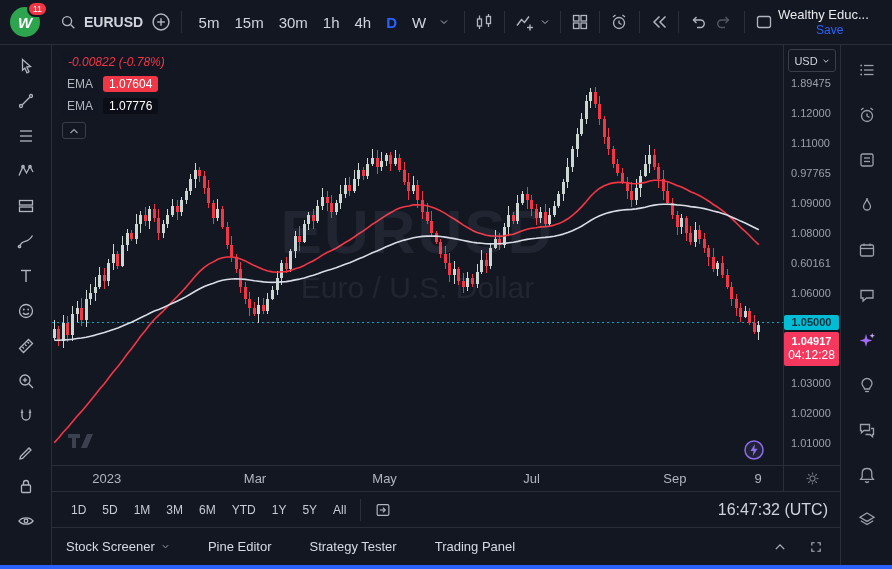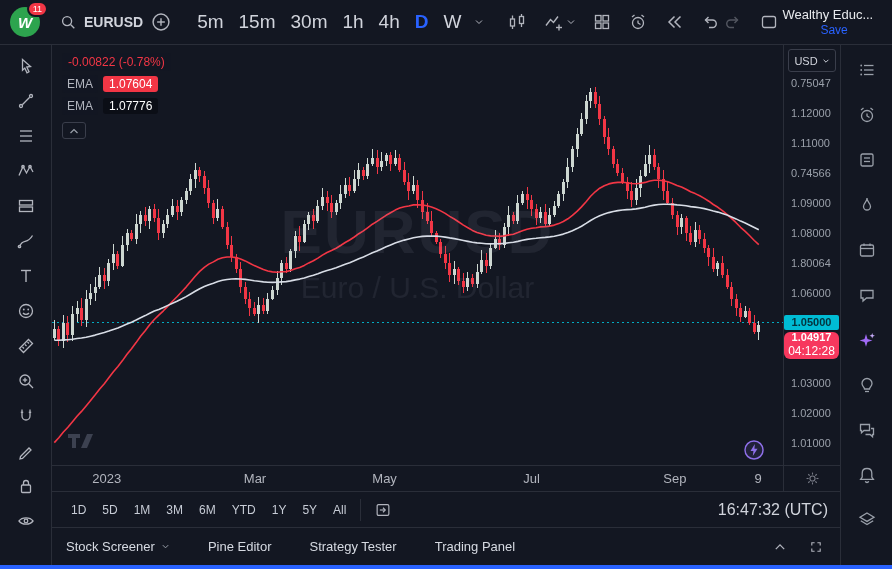--- a/index.html
+++ b/index.html
@@ -15,21 +15,21 @@
   .icon-btn.dim{opacity:.4;}
   .sep{width:1px;height:22px;background:#2a2e39;margin:0 5px;}
   .logo-wrap{position:relative;margin:0 12px 0 2px;}
   .logo{width:30px;height:30px;border-radius:50%;background:#2da44e;display:flex;align-items:center;
         justify-content:center;color:#fff;font-weight:bold;font-style:italic;font-size:15px;}
   .badge{position:absolute;top:-6px;right:-8px;background:#f23645;color:#fff;font-size:9px;
          font-weight:normal;padding:1px 4px;border-radius:8px;border:2px solid #131722;}
   .symbol-btn{display:flex;align-items:center;gap:7px;color:#d1d4dc;font-weight:bold;font-size:14px;
               background:none;border:none;cursor:pointer;padding:2px 4px;}
   .tf-group{display:flex;align-items:center;gap:1px;margin:0 2px;}
-  .tf-btn{padding:3px 7px;font-size:19px;color:#d1d4dc;border-radius:4px;background:none;border:none;cursor:pointer;}
+  .tf-btn{padding:3px 7px;font-size:15px;color:#d1d4dc;border-radius:4px;background:none;border:none;cursor:pointer;}
   .tf-btn.active{color:#2962ff;font-weight:bold;}
   .title-block{margin-left:auto;display:flex;flex-direction:column;align-items:flex-start;
                line-height:1.2;padding-right:2px;min-width:104px;}
   .acct{font-size:13px;color:#e8eaed;white-space:nowrap;}
   .save{font-size:12px;color:#2962ff;margin-left:38px;cursor:pointer;}
   
   .main{flex:1;display:flex;min-height:0;}
   .left-toolbar{width:52px;border-right:1px solid #2a2e39;display:flex;flex-direction:column;
                 align-items:center;padding-top:5px;gap:3px;box-sizing:border-box;}
   .tool{width:32px;height:32px;display:flex;align-items:center;justify-content:center;color:#b2b5be;
@@ -45,21 +45,21 @@
   .price-axis{width:57px;border-left:1px solid #2a2e39;position:relative;box-sizing:border-box;
               font-size:11px;color:#9aa0aa;background:#131722;}
   .yticks{position:absolute;left:0;top:0;right:0;bottom:0;}
   .tick{position:absolute;left:7px;height:12px;line-height:12px;}
   .usd-box{position:absolute;top:4px;left:4px;right:4px;height:21px;border:1px solid #3a3e4b;border-radius:3px;
            display:flex;align-items:center;justify-content:center;gap:4px;color:#d1d4dc;background:#131722;
            z-index:3;font-size:11px;cursor:pointer;}
   .axis-label{position:absolute;left:0;right:1px;display:flex;flex-direction:column;align-items:center;
               justify-content:center;border-radius:2px;z-index:2;}
   .level-label{height:15px;background:#00bcd4;color:#04323c;font-size:11px;font-weight:bold;}
-  .price-label{height:27px;background:#f7385e;color:#fff;font-size:11px;font-weight:bold;line-height:1.2;border-radius:6px;}
+  .price-label{height:34px;background:#f7385e;color:#fff;font-size:11px;font-weight:bold;line-height:1.2;}
   .price-label .cd{font-size:12px;font-weight:normal;}
   
   .time-row{display:flex;height:26px;border-top:1px solid #2a2e39;box-sizing:border-box;}
   .time-axis{width:731px;position:relative;font-size:13px;color:#b2b5be;}
   .time-tick{position:absolute;top:5px;transform:translateX(-50%);}
   .axis-corner{width:57px;border-left:1px solid #2a2e39;display:flex;align-items:center;
                justify-content:center;color:#787b86;box-sizing:border-box;}
   
   .range-bar{height:36px;border-top:1px solid #2a2e39;display:flex;align-items:center;padding:0 12px;
              gap:2px;box-sizing:border-box;}
@@ -67,21 +67,21 @@
   .clock{margin-left:auto;font-size:16px;color:#d1d4dc;}
   .footer{height:38px;border-top:1px solid #2a2e39;display:flex;align-items:center;padding:0 14px;gap:38px;
           box-sizing:border-box;font-size:13px;color:#d6dae2;}
   .footer-item{display:flex;align-items:center;gap:6px;cursor:pointer;background:none;border:none;
                color:#d6dae2;font-size:13px;padding:0;}
   .footer-icons{margin-left:auto;display:flex;gap:16px;color:#b2b5be;}
   .bottom-strip{height:4px;background:#2962ff;}
   
   .legend{position:absolute;top:8px;left:10px;z-index:4;font-size:12px;}
   .legend-row{display:flex;align-items:center;gap:5px;margin-bottom:4px;}
-  .chip{background:rgba(19,23,34,.7);padding:2px 6px;border-radius:3px;}
+  .chip{background:rgba(19,23,34,.7);padding:2px 6px;border-radius:3px;font-style:italic;}
   .chg{color:#f23645;}
   .ema-label{color:#b2b5be;background:rgba(19,23,34,.7);padding:2px 5px;border-radius:3px;}
   .ema-val{padding:1px 6px;border-radius:3px;color:#fff;}
   .ema-val.red{background:#f23645;}
   .ema-val.dark{background:#0b0e16;}
   .collapse-btn{position:absolute;top:77px;left:10px;width:24px;height:17px;border:1px solid #3a3e4b;
                 border-radius:3px;background:#131722;color:#9aa0aa;display:flex;align-items:center;
                 justify-content:center;z-index:4;cursor:pointer;}
   .watermark{position:absolute;top:50%;left:50%;transform:translate(-50%,-54%);text-align:center;
              color:rgba(180,190,205,.085);pointer-events:none;white-space:nowrap;z-index:1;}
@@ -662,27 +662,27 @@
         </div>
 
         <div class="price-axis">
           <div class="usd-box">
             <span>USD</span>
             <svg width="8" height="8" viewBox="0 0 20 20" fill="none" stroke="currentColor" stroke-width="2.4">
                 <polyline points="4,7 10,13 16,7"></polyline>
               </svg>
           </div>
           <div class="yticks" id="y-ticks">
-              <div class="tick" style="top: 31.5px;">0.75047</div>
+              <div class="tick" style="top: 31.5px;">1.89475</div>
               <div class="tick" style="top: 61.5px;">1.12000</div>
               <div class="tick" style="top: 91.5px;">1.11000</div>
-              <div class="tick" style="top: 121.5px;">0.74566</div>
+              <div class="tick" style="top: 121.5px;">0.97765</div>
               <div class="tick" style="top: 151.5px;">1.09000</div>
               <div class="tick" style="top: 181.5px;">1.08000</div>
-              <div class="tick" style="top: 211.5px;">1.80064</div>
+              <div class="tick" style="top: 211.5px;">0.60161</div>
               <div class="tick" style="top: 241.5px;">1.06000</div>
               <div class="tick" style="top: 271.5px;">1.05000</div>
               <div class="tick" style="top: 301.5px;">1.04000</div>
               <div class="tick" style="top: 331.5px;">1.03000</div>
               <div class="tick" style="top: 361.5px;">1.02000</div>
               <div class="tick" style="top: 391.5px;">1.01000</div>
             </div>
           <div class="axis-label level-label" id="level-label" style="top: 269.5px;">
             <span>1.05000</span>
           </div>

